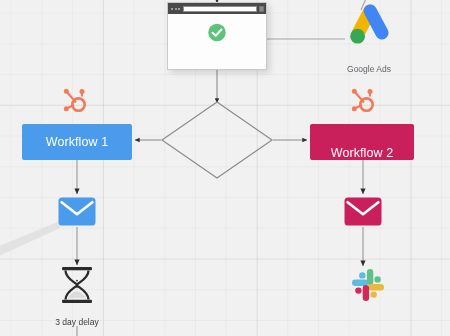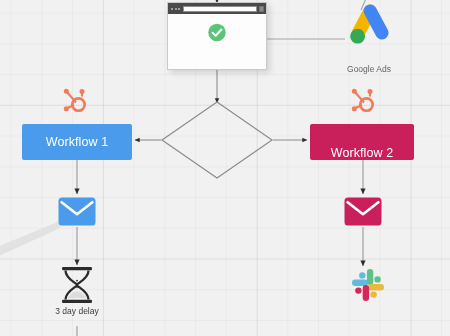--- a/index.html
+++ b/index.html
@@ -143,21 +143,21 @@
   .hourglass-wrap {
     left: 44px;
     top: 266px;
     width: 66px;
     text-align: center;
   }
   .hourglass { width: 34px; height: 38px; display: block; margin: 0 auto; }
   .delay-label {
     font-size: 8.5px;
     color: #3c3c3c;
-    margin-top: 2px;
+    margin-top: 13px;
     white-space: nowrap;
   }
 
   
   .slack { left: 351px; top: 268px; width: 34px; height: 34px; }
 </style>
 </head>
 <body>
 
 <div id="canvas">

